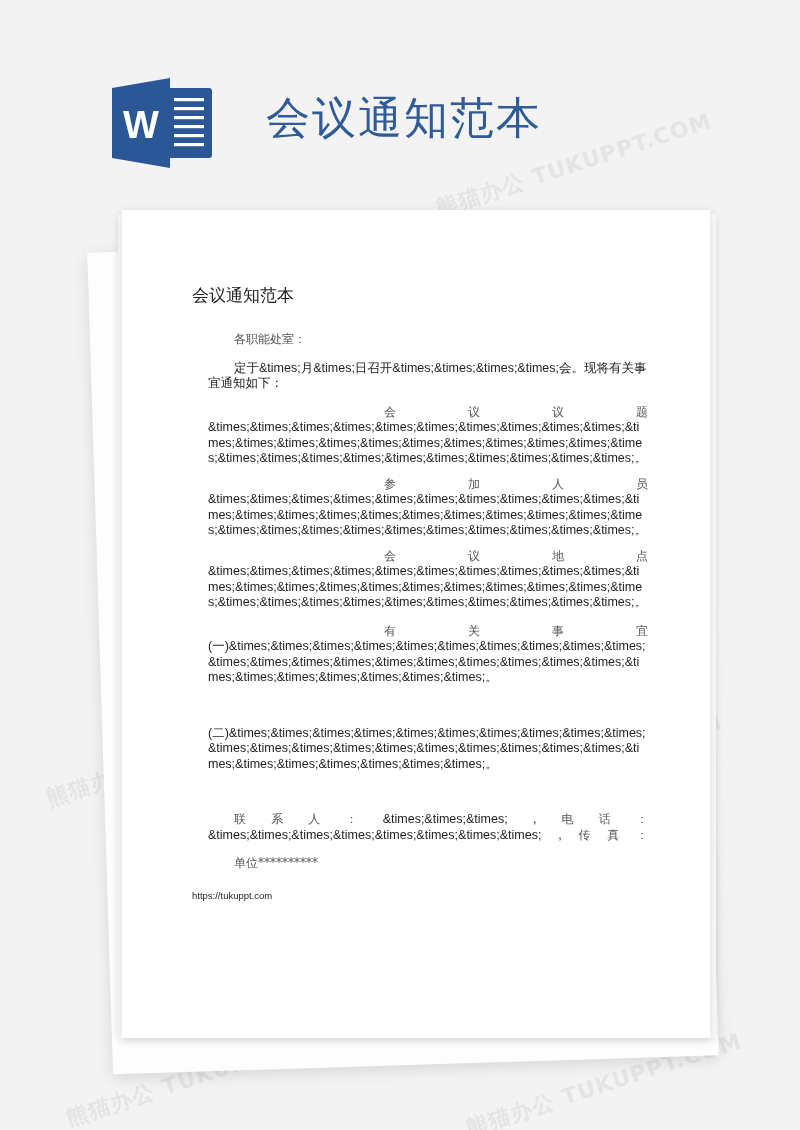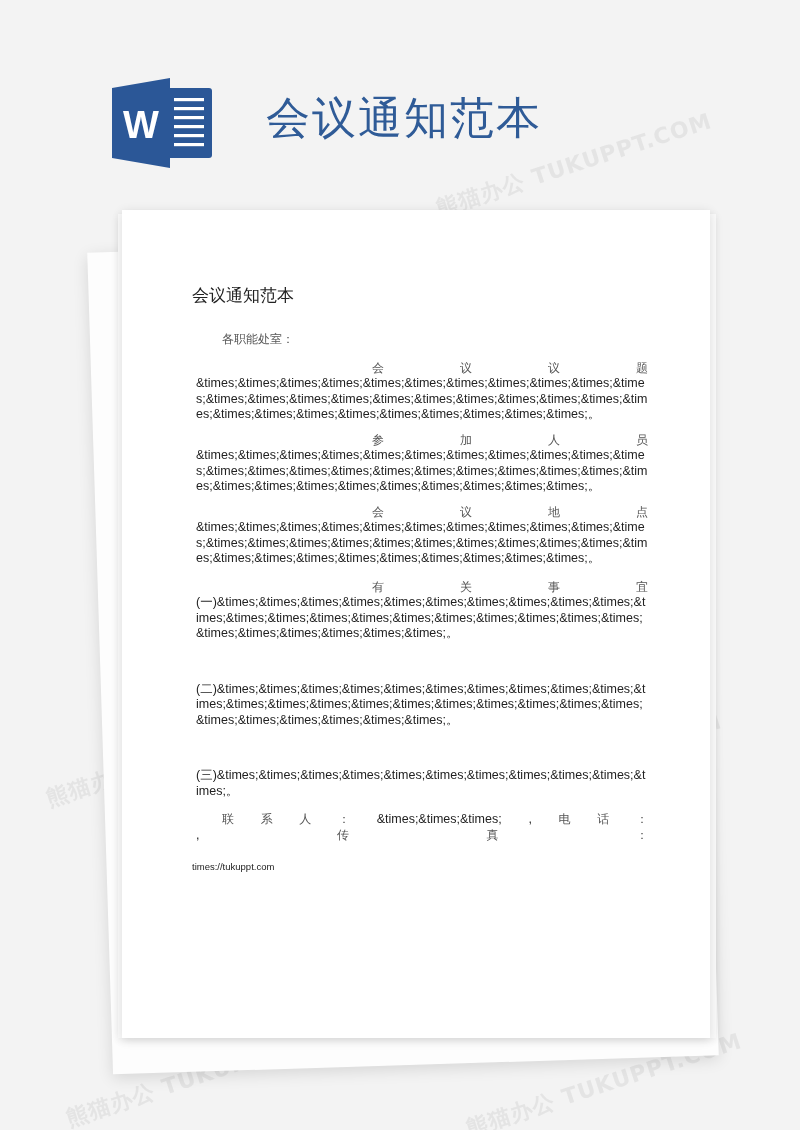--- a/index.html
+++ b/index.html
@@ -38,21 +38,21 @@
     position:absolute; left:70px; top:74px; width:456px;
     color:#333;
   }
   .doc-title {
     font-family:"DejaVu Serif", serif; font-size:17px; color:#222;
     margin:0 0 26px 0; line-height:22px;
   }
   .p {
     font-family:"Liberation Sans", sans-serif; font-size:12.5px;
     line-height:15.5px; color:#222; word-break:break-all;
-    margin:0 0 13px 4px;
+    margin:0 0 13px 16px;
   }
   .cn { font-family:"DejaVu Serif", serif; color:#555; font-size:12px; }
   .indent { text-indent:26px; }
   .spread {
     display:flex; justify-content:space-between;
     padding-left:176px;
   }
   .spread span { font-family:"DejaVu Serif", serif; color:#555; font-size:12px; }
   .gap-lg { margin-bottom:40px; }
   .contact-row { display:flex; justify-content:space-between; align-items:baseline; }
@@ -88,20 +88,21 @@
 <div class="watermark" style="left:460px;top:1070px;">熊猫办公 TUKUPPT.COM</div>
 
 <div class="paper-back1"></div>
 <div class="paper-back2"></div>
 
 <div class="paper">
   <div class="doc">
     <div class="doc-title">会议通知范本</div>
 
     <div class="p indent cn">各职能处室：</div>
+    <div class="p indent">定于&amp;times;月&amp;times;日召开&amp;times;&amp;times;&amp;times;&amp;times;会。现将有关事宜通知如下：</div>
 
     <div class="p" style="margin-bottom:10px;">
       <div class="spread">
         <span>会</span>
         <span>议</span>
         <span>议</span>
         <span>题</span>
       </div>
       <div>&amp;times;&amp;times;&amp;times;&amp;times;&amp;times;&amp;times;&amp;times;&amp;times;&amp;times;&amp;times;&amp;times;&amp;times;&amp;times;&amp;times;&amp;times;&amp;times;&amp;times;&amp;times;&amp;times;&amp;times;&amp;times;&amp;times;&amp;times;&amp;times;&amp;times;&amp;times;&amp;times;&amp;times;&amp;times;&amp;times;&amp;times;。</div>
     </div>
@@ -132,38 +133,39 @@
         <span>有</span>
         <span>关</span>
         <span>事</span>
         <span>宜</span>
       </div>
       <div>(一)&amp;times;&amp;times;&amp;times;&amp;times;&amp;times;&amp;times;&amp;times;&amp;times;&amp;times;&amp;times;&amp;times;&amp;times;&amp;times;&amp;times;&amp;times;&amp;times;&amp;times;&amp;times;&amp;times;&amp;times;&amp;times;&amp;times;&amp;times;&amp;times;&amp;times;&amp;times;&amp;times;。</div>
     </div>
 
     <div class="p gap-lg">(二)&amp;times;&amp;times;&amp;times;&amp;times;&amp;times;&amp;times;&amp;times;&amp;times;&amp;times;&amp;times;&amp;times;&amp;times;&amp;times;&amp;times;&amp;times;&amp;times;&amp;times;&amp;times;&amp;times;&amp;times;&amp;times;&amp;times;&amp;times;&amp;times;&amp;times;&amp;times;&amp;times;。</div>
 
-    <div class="p">(三)&amp;times;&amp;times;&amp;times;&amp;times;&amp;times;&amp;times;&amp;times;&amp;times;&amp;times;&amp;times;&amp;times;。</div>
 
     <div class="p">
       <div class="contact-row" style="padding-left:26px;">
         <span class="cn">联</span>
         <span class="cn">系</span>
         <span class="cn">人</span>
         <span class="cn">：</span>
         <span>&amp;times;&amp;times;&amp;times;</span>
         <span>,</span>
         <span class="cn">电</span>
         <span class="cn">话</span>
         <span class="cn">：</span>
       </div>
       <div class="contact-row">
+        <span>&amp;times;&amp;times;&amp;times;&amp;times;&amp;times;&amp;times;&amp;times;&amp;times;</span>
         <span>,</span>
         <span class="cn">传</span>
         <span class="cn">真</span>
         <span class="cn">：</span>
       </div>
     </div>
 
+    <div class="p indent cn">单位**********</div>
 
-    <div class="footer-link">times://tukuppt.com</div>
+    <div class="footer-link">https://tukuppt.com</div>
   </div>
 </div>
 
 </body></html>

